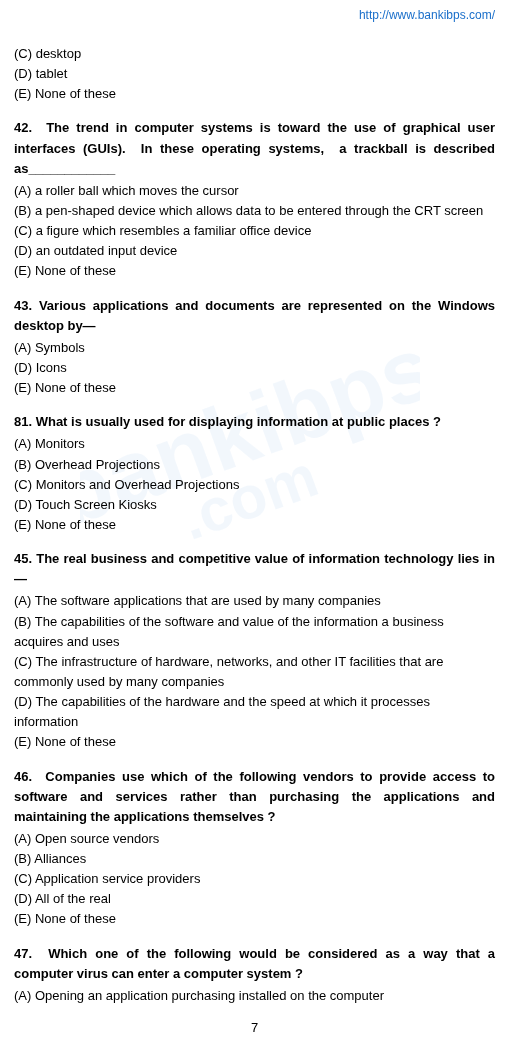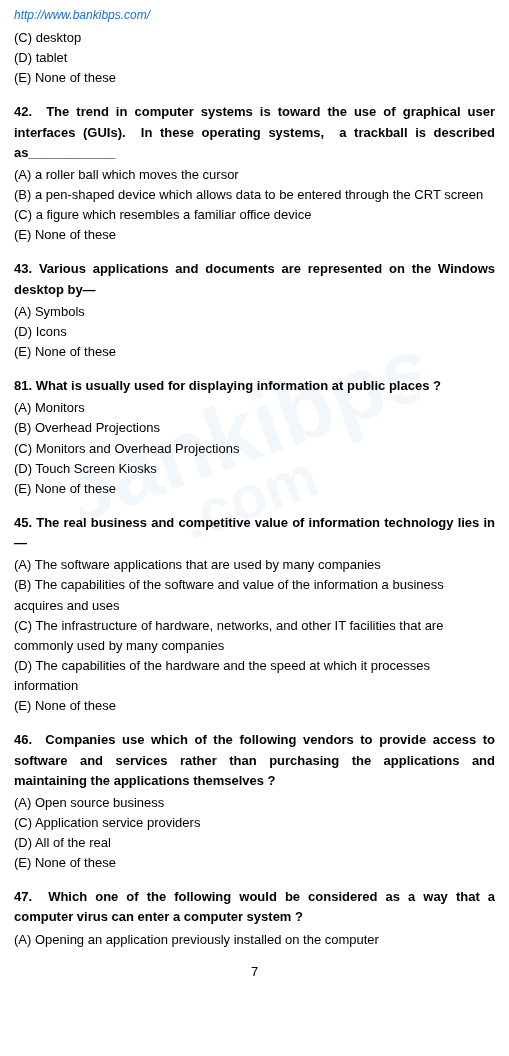--- a/index.html
+++ b/index.html
@@ -12,25 +12,24 @@
       min-height: 1056px;
       font-family: Arial, sans-serif;
       font-size: 13px;
       color: #000;
       background: #fff;
       padding: 8px 14px 16px 14px;
       position: relative;
       overflow: hidden;
     }
     .header-url {
-      text-align: left;
+      text-align: right;
       color: #1a6fca;
       font-size: 12px;
-      margin-bottom: 6px;
-      font-style: italic;
+      margin-bottom: 22px;
     }
     .watermark {
       position: absolute;
       top: 320px;
       left: 80px;
       width: 340px;
       height: 260px;
       opacity: 0.13;
       pointer-events: none;
       z-index: 0;
@@ -82,20 +81,21 @@
     <div class="option-line">(C) desktop</div>
     <div class="option-line">(D) tablet</div>
     <div class="option-line">(E) None of these</div>
   </div>
 
   <div class="question-block">
     <div class="question-text">42.&nbsp; The trend in computer systems is toward the use of graphical user interfaces (GUIs).&nbsp; In these operating systems,&nbsp; a trackball is described as____________</div>
     <div class="option-line">(A) a roller ball which moves the cursor</div>
     <div class="option-line">(B) a pen-shaped device which allows data to be entered through the CRT screen</div>
     <div class="option-line">(C) a figure which resembles a familiar office device</div>
+    <div class="option-line">(D) an outdated input device</div>
     <div class="option-line">(E) None of these</div>
   </div>
 
   <div class="question-block">
     <div class="question-text">43. Various applications and documents are represented on the Windows desktop by—</div>
     <div class="option-line">(A) Symbols</div>
     <div class="option-line">(D) Icons</div>
     <div class="option-line">(E) None of these</div>
   </div>
 
@@ -112,26 +112,27 @@
     <div class="question-text">45. The real business and competitive value of information technology lies in—</div>
     <div class="option-line">(A) The software applications that are used by many companies</div>
     <div class="option-line">(B) The capabilities of the software and value of the information a business acquires and uses</div>
     <div class="option-line">(C) The infrastructure of hardware, networks, and other IT facilities that are commonly used by many companies</div>
     <div class="option-line">(D) The capabilities of the hardware and the speed at which it processes information</div>
     <div class="option-line">(E) None of these</div>
   </div>
 
   <div class="question-block">
     <div class="question-text">46.&nbsp; Companies use which of the following vendors to provide access to software and services rather than purchasing the applications and maintaining the applications themselves ?</div>
-    <div class="option-line">(A) Open source business</div>
+    <div class="option-line">(A) Open source vendors</div>
+    <div class="option-line">(B) Alliances</div>
     <div class="option-line">(C) Application service providers</div>
     <div class="option-line">(D) All of the real</div>
     <div class="option-line">(E) None of these</div>
   </div>
 
   <div class="question-block">
     <div class="question-text">47.&nbsp; Which one of the following would be considered as a way that a computer virus can enter a computer system ?</div>
-    <div class="option-line">(A) Opening an application previously installed on the computer</div>
+    <div class="option-line">(A) Opening an application purchasing installed on the computer</div>
   </div>
 
   <div class="page-number">7</div>
 
 </div>
 
 </body></html>

